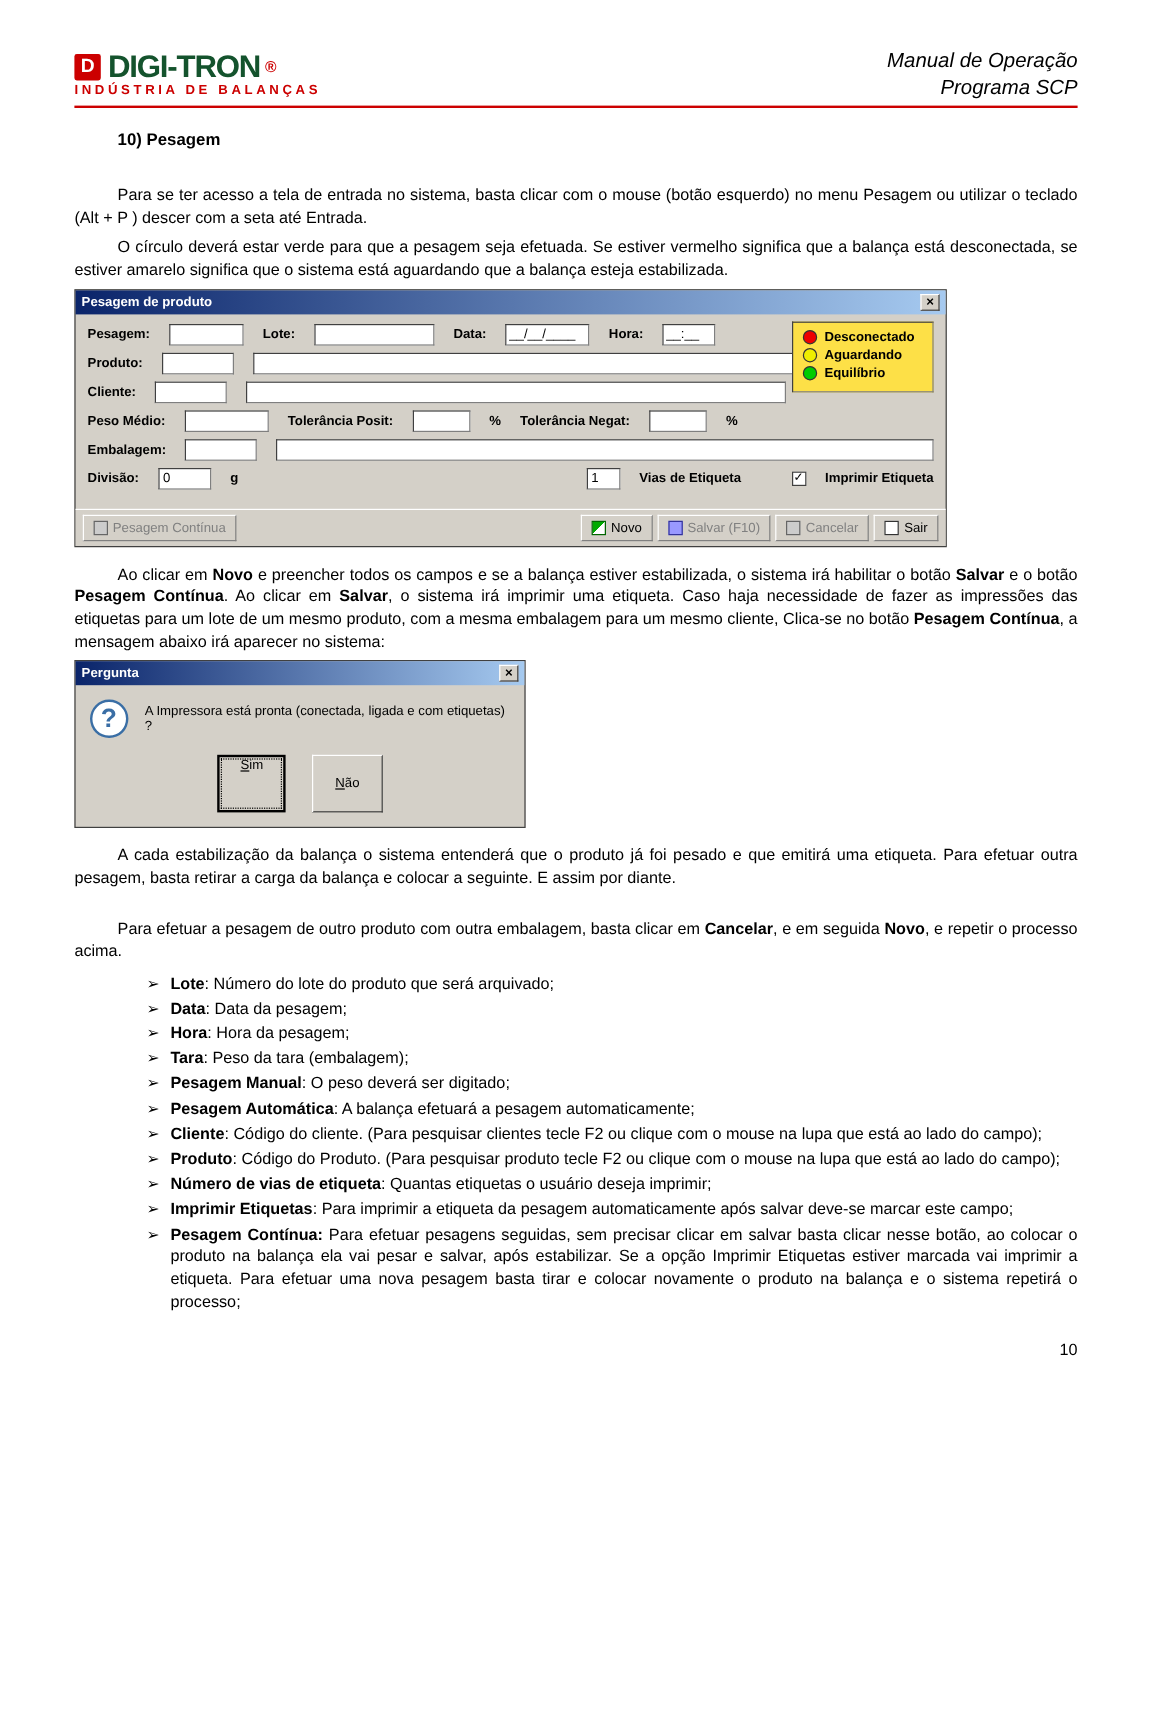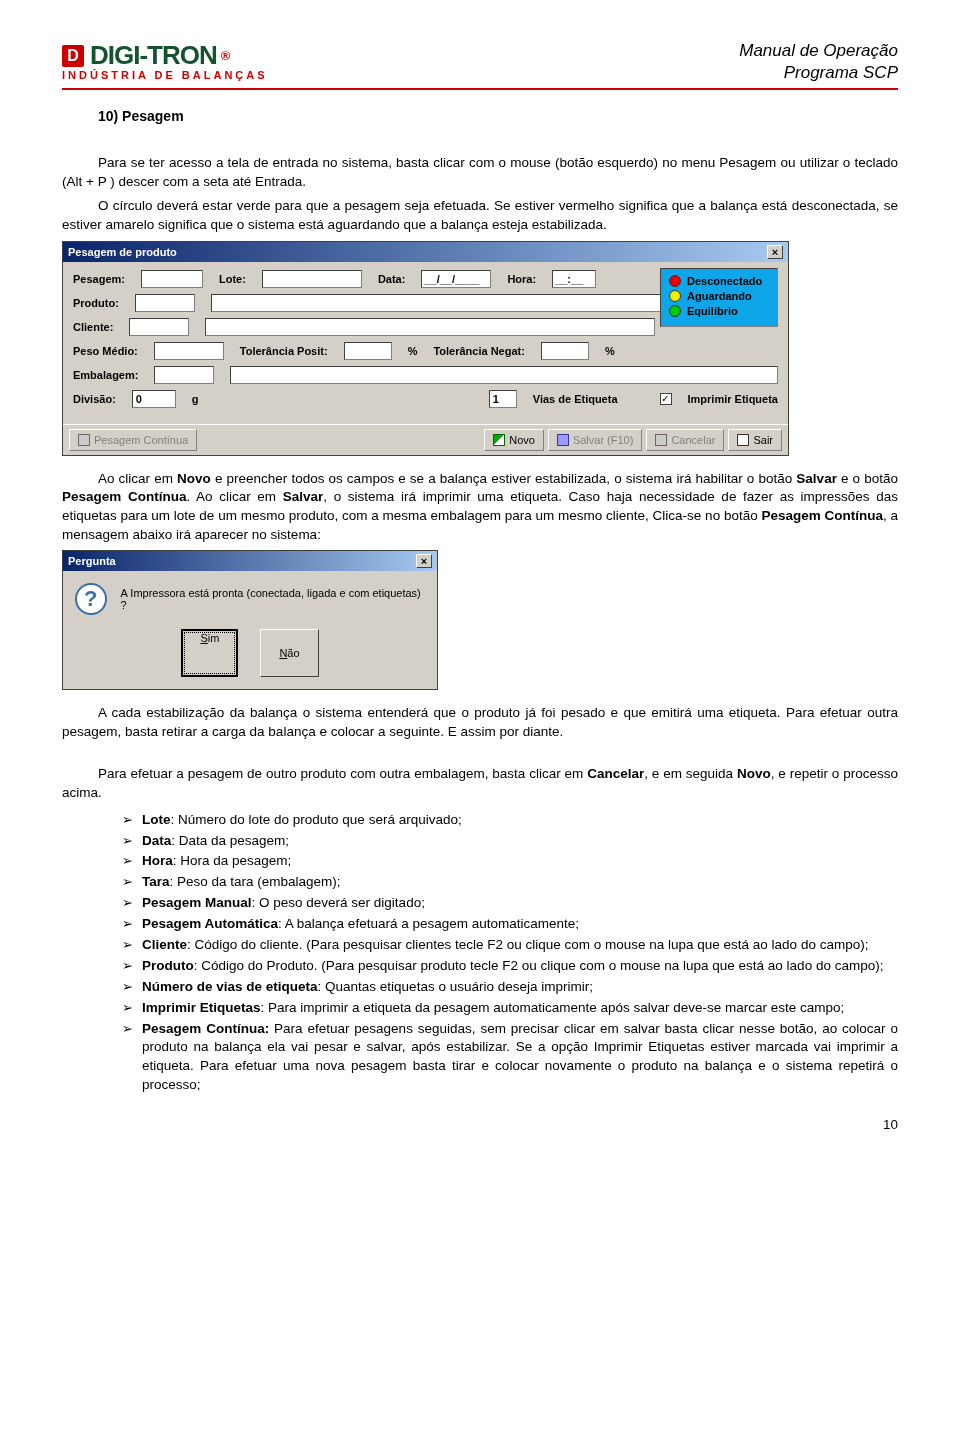--- a/index.html
+++ b/index.html
@@ -20,22 +20,22 @@
   .para.indent { text-indent: 36px; }
   .bold { font-weight: bold; }
 
   
   .win { background: #d4d0c8; border: 1px solid #404040; margin: 4px 0 14px 0; font-family: Tahoma, Arial, sans-serif; font-size: 11px; color: #000; width: 727px; }
   .titlebar { background: linear-gradient(to right, #0a246a, #a6caf0); color: #fff; padding: 3px 5px; display: flex; justify-content: space-between; align-items: center; font-weight: bold; font-size: 11px; }
   .closebtn { width: 16px; height: 14px; background:#d4d0c8; color:#000; text-align:center; line-height:12px; border:1px solid #fff; border-right-color:#404040; border-bottom-color:#404040; font-family: Arial; font-size:11px; font-weight:bold; }
   .winbody { padding: 8px 10px 10px 10px; }
   .row { display: flex; align-items: center; gap: 16px; margin-bottom: 6px; }
   .lbl { font-weight: bold; font-size: 11px; white-space: nowrap; }
-  .inp { background:#fff; border:1px solid #7f7f7f; border-top-color:#404040; border-left-color:#404040; height:18px;font-weight:bold; }
-  .status-box { border:1px solid #808080; border-top-color:#404040; border-left-color:#404040; padding:6px 8px; position:absolute; right:10px; top:6px; width:118px; background:#0ea5e9; }
+  .inp { background:#fff; border:1px solid #7f7f7f; border-top-color:#404040; border-left-color:#404040; height:18px; }
+  .status-box { border:1px solid #808080; border-top-color:#404040; border-left-color:#404040; padding:6px 8px; position:absolute; right:10px; top:6px; width:118px; background:#fde047; }
   .status-item { display:flex; align-items:center; gap:6px; margin-bottom:3px; font-weight:bold; font-size:11px; }
   .dot { width:12px; height:12px; border-radius:50%; border:1px solid #333; }
   .dot-red { background:#e00; }
   .dot-yellow { background:#ee0; }
   .dot-green { background:#0c0; }
   .winbody-rel { position: relative; }
   .select { background:#fff; border:1px solid #7f7f7f; height:18px; display:flex; align-items:center; justify-content:space-between; padding:0 2px 0 4px; }
   .select-arrow { width:14px; height:14px; background:#d4d0c8; border:1px solid #fff; border-right-color:#404040; border-bottom-color:#404040; text-align:center; line-height:10px; font-size:9px; }
   .peso-box { background:#000; height:22px; width:178px; border:1px solid #404040; }
   .toolbar { background:#d4d0c8; border-top:1px solid #fff; padding:4px 6px; display:flex; gap:4px; justify-content:space-between; }

